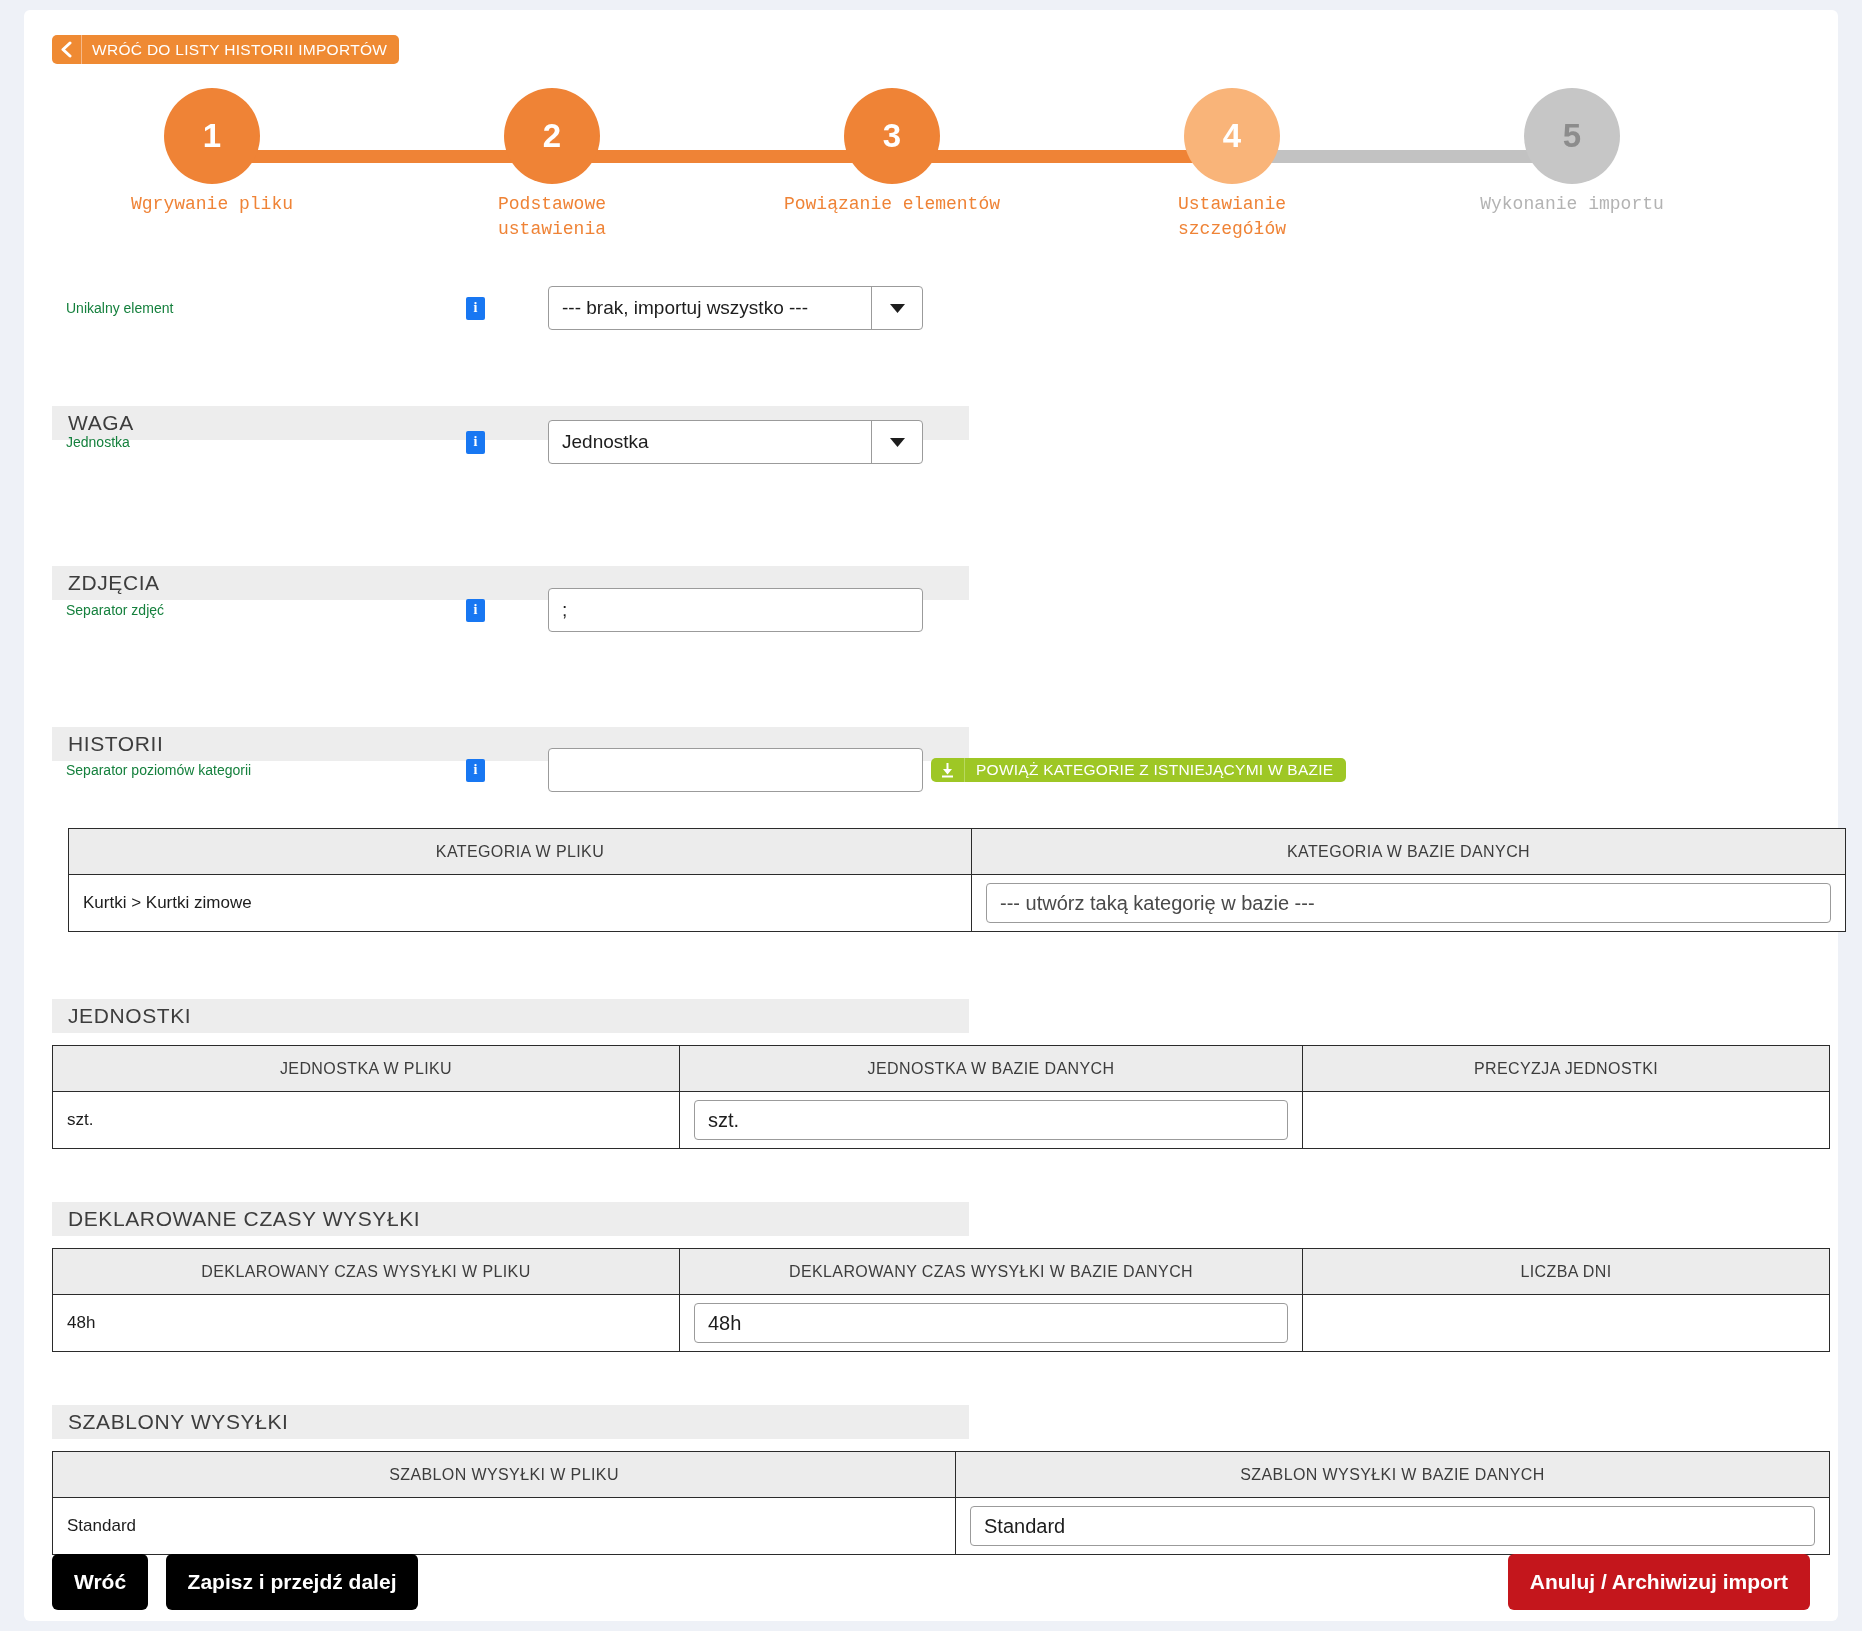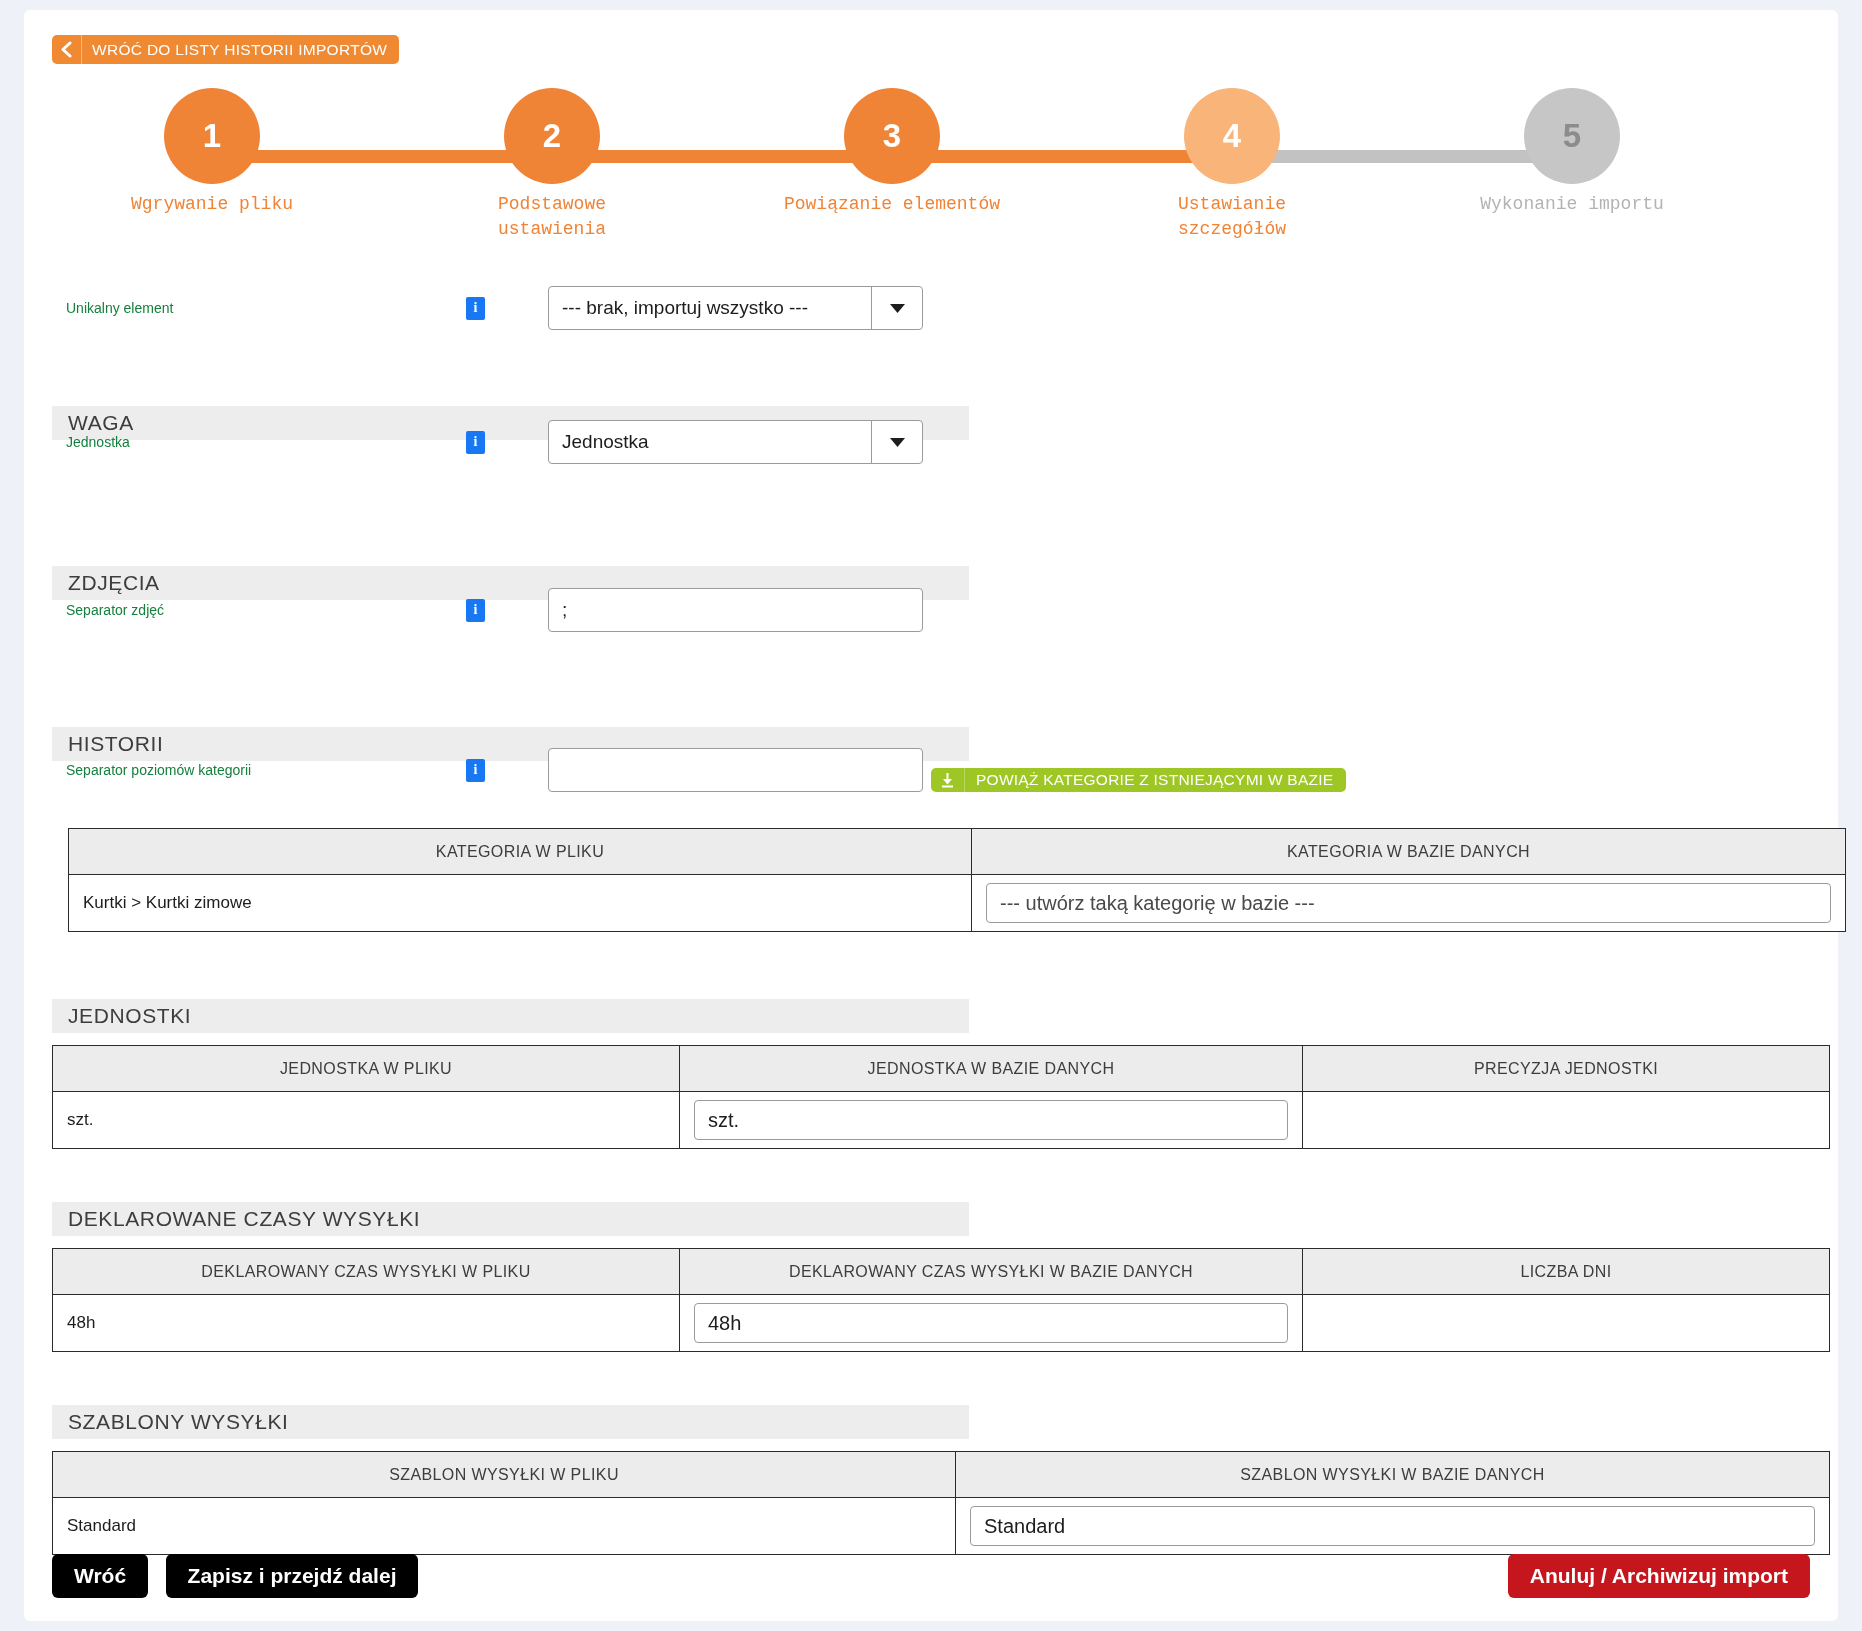--- a/index.html
+++ b/index.html
@@ -68,21 +68,21 @@
     width:400px; font-size:14px; color:#15803d;
     font-family:"Liberation Sans Narrow","Liberation Sans",sans-serif;
   }
   .infoicon {
     width:19px; height:23px; background:#1877f2; border-radius:2px;
     color:#fff; font-size:14px; font-weight:bold;
     display:flex; align-items:center; justify-content:center;
     font-family:"Liberation Serif",serif;
     cursor:pointer; flex:0 0 auto;
   }
-  .ctl-wrap { margin-left:47px; display:flex; align-items:flex-end;padding-left:16px; }
+  .ctl-wrap { margin-left:47px; display:flex; align-items:center;padding-left:16px; }
 
   .select {
     width:375px; height:44px; border:1px solid #9b9b9b; border-radius:4px;
     background:#fff; display:flex; align-items:stretch; cursor:pointer;
   }
   .select .sv {
     flex:1; display:flex; align-items:center; padding-left:13px;
     font-size:19px; color:#1d1d1d;
     font-family:"Liberation Sans Narrow","Liberation Sans",sans-serif;
     white-space:nowrap; overflow:hidden;
@@ -147,21 +147,21 @@
     background:#fff; padding:0 13px;
     font-size:20px; color:#1d1d1d;
     font-family:"Liberation Sans Narrow","Liberation Sans",sans-serif;
     outline:none;
   }
   .cellfield.placeholderish { color:#4a4a4a; }
 
   
   .footer { position:absolute; left:28px; right:28px; top:1544px; height:46px; }
   .btn {
-    height:44px; border:none; border-radius:6px; cursor:pointer;
+    height:56px; border:none; border-radius:6px; cursor:pointer;
     font-size:21px; font-weight:bold; color:#fff;
     font-family:"Liberation Sans", sans-serif;
     padding:0 22px;
   }
   .btn.dark { background:#000000; }
   .btn.red  { background:#c4161c; float:right; }
   .btn + .btn.dark { margin-left:13px; }
 </style>
 </head>
 <body>

